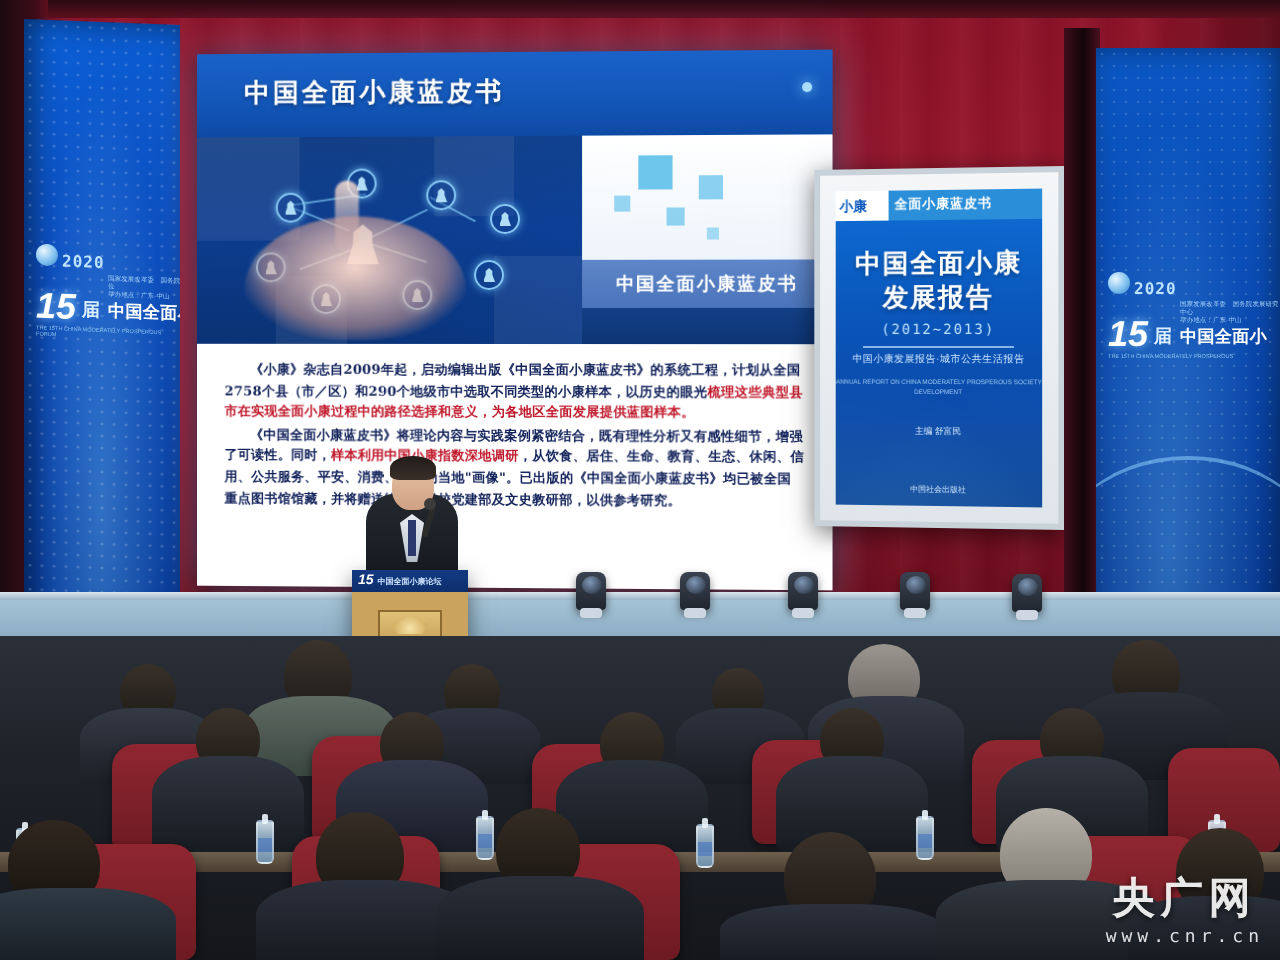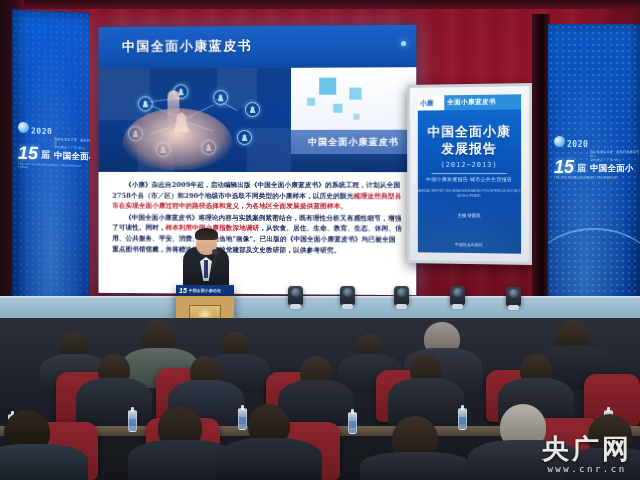--- a/index.html
+++ b/index.html
@@ -360,21 +360,21 @@
   .table-strip{
     position:absolute;height:10px;background:linear-gradient(180deg,#6e5f4d,#4a3f33);
   }
 
   
   .watermark{
     position:absolute;right:8px;bottom:6px;text-align:center;
     font-family:"DejaVu Sans","Liberation Sans",sans-serif;
   }
   .wm-main{
-    color:rgba(255,255,255,.9);font-size:27px;font-weight:bold;letter-spacing:3px;
+    color:rgba(255,255,255,.9);font-size:21px;font-weight:bold;letter-spacing:3px;
     line-height:28px;text-shadow:0 1px 3px rgba(0,0,0,.7);
   }
   .wm-sub{
     color:rgba(255,255,255,.85);font-size:9px;letter-spacing:2.5px;
     font-family:"DejaVu Sans Mono",monospace;margin-top:1px;
   }
 </style>
 </head>
 <body>
 

